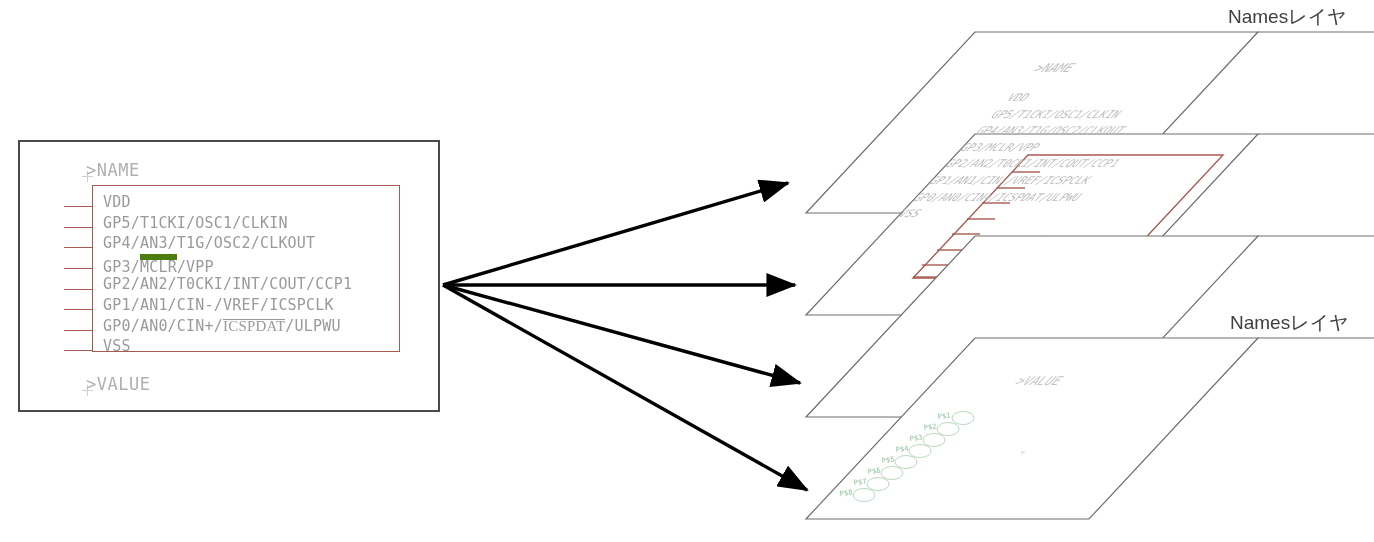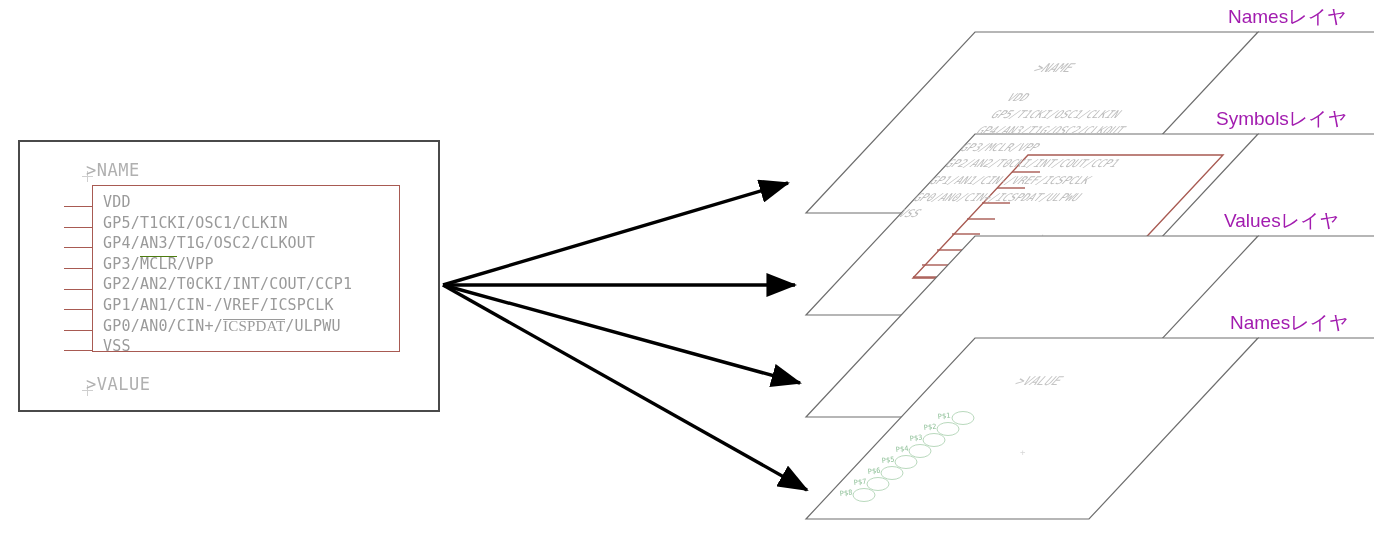--- a/index.html
+++ b/index.html
@@ -60,33 +60,33 @@
     position:absolute;
     left:103px;top:192px;
     font-family:"DejaVu Sans Mono","Liberation Mono",monospace;
     font-size:15px;
     line-height:20.6px;
     color:#9a9a9a;
     letter-spacing:0.2px;
     white-space:nowrap;
   }
   .pin-list div{height:20.6px;}
-  .ovl{ border-top:1px solid #4d7c0f; display:inline-block; line-height:1.02;}
+  .ovl{ border-top:6px solid #4d7c0f; display:inline-block; line-height:1.02;}
   .strk{ position:relative; display:inline-block;font-family:Liberation Serif, serif;}
   .strk:before{
     content:"";position:absolute;left:0;right:0;top:0.22em;
     border-top:1px solid #9a9a9a;
   }
 
   
   .layer-label{
     position:absolute;
     font-family:"Liberation Sans", sans-serif;
     font-size:19px;
-    color:#a21caf;
+    color:#404040;
     white-space:nowrap;
     text-align:right;
   }
 
   
   .sheet-content{
     position:absolute;
     transform-origin:0 0;
     white-space:nowrap;
   }
@@ -216,17 +216,15 @@
       <div><span>GP0/AN0/CIN+/ICSPDAT/ULPWU</span></div>
       <div><span>VSS</span></div>
     </div>
   </div>
 
   <div class="sheet-content" style="left:975px;top:236px;transform:matrix(1,0,-0.935,1,0,0);">
     <div class="sk-text" style="position:absolute;left:178px;top:138px;font-size:12px;color:#c5c5c5;">&gt;VALUE</div>
   </div>
 
   <div class="layer-label" style="left:1228px;top:4px;">Namesレイヤ</div>
-  <div class="layer-label" style="left:1216px;top:106px;">Symbolsレイヤ</div>
-  <div class="layer-label" style="left:1224px;top:208px;">Valuesレイヤ</div>
   <div class="layer-label" style="left:1230px;top:310px;">Namesレイヤ</div>
 
 </div>
 
 </body></html>

